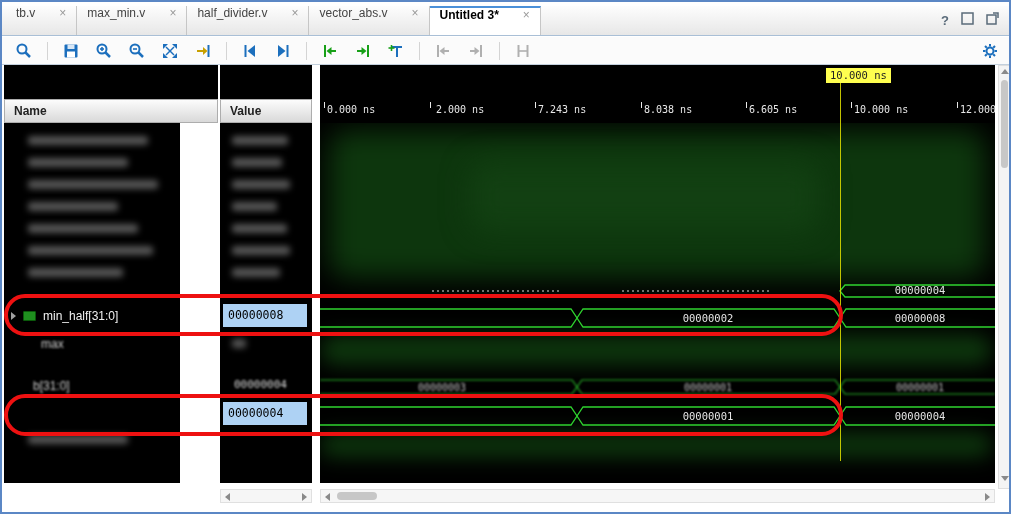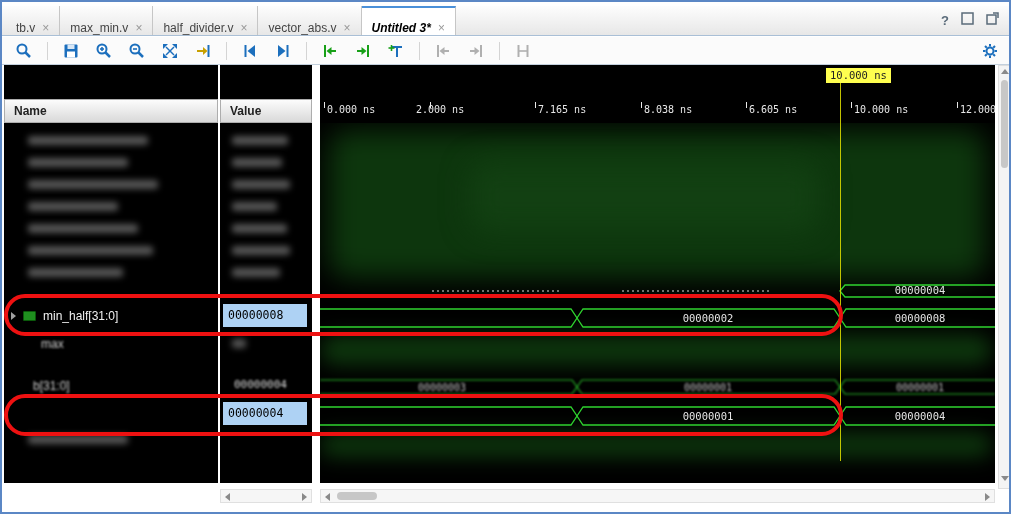--- a/index.html
+++ b/index.html
@@ -8,24 +8,24 @@
     position:relative; width:1011px; height:514px; background:#ffffff;
     border:2px solid #5b87c5; overflow:hidden;
   }
   
   .tabbar {
     position:absolute; top:4px; left:0; right:0; height:30px;
     background:linear-gradient(#fdfdfd,#e7e7e7);
     border-bottom:1px solid #a9bfd6; display:flex; align-items:stretch; padding-left:4px;
   }
   .tab {
-    display:flex; align-items:flex-end; gap:7px; padding:0 10px;
+    display:flex; align-items:flex-start; gap:24px; padding:0 10px;
     border-right:1px solid #c6c6c6; font-size:12px; color:#444; cursor:default;
   }
-  .tab.active { background:#ffffff; color:#000; font-weight:bold; border-top:2px solid #4a90d9;font-style:italic; }
+  .tab.active { background:#ffffff; color:#000; font-weight:bold; border-top:2px solid #4a90d9; }
   .tab-close { color:#999; font-size:12px; font-weight:normal; }
   .tabbar-right { position:absolute; right:10px; top:6px; display:flex; gap:12px; align-items:center; }
   .winicon { color:#5a6b7a; font-size:13px; font-weight:bold; }
   
   .toolbar {
     position:absolute; top:35px; left:0; right:0; height:28px;
     background:#fbfbfb; border-bottom:1px solid #c3d0dd;
     display:flex; align-items:center; gap:13px; padding-left:12px;
   }
   .tbtn { width:20px; height:20px; display:flex; align-items:center; justify-content:center; }
@@ -247,35 +247,35 @@
   <div class="colheader" style="left:218px; width:92px;">Value</div>
 
   <div class="wave-top">
     <div class="cursor-badge">10.000 ns</div>
     <div class="cursorline" style="left:520px; top:18px; height:16px;"></div>
   </div>
   <div class="ruler">
     <div class="tick" style="left:4px;"></div>
     <div class="ticklabel" style="left:7px;">0.000 ns</div>
     <div class="tick" style="left:110px;"></div>
-    <div class="ticklabel" style="left:96px;text-align:center;">2.000 ns</div>
+    <div class="ticklabel" style="left:116px;text-align:center;">2.000 ns</div>
     <div class="tick" style="left:215px;"></div>
-    <div class="ticklabel" style="left:218px;">7.165 ns</div>
+    <div class="ticklabel" style="left:218px;">7.243 ns</div>
     <div class="tick" style="left:321px;"></div>
     <div class="ticklabel" style="left:324px;">8.038 ns</div>
     <div class="tick" style="left:426px;"></div>
     <div class="ticklabel" style="left:429px;">6.605 ns</div>
     <div class="tick" style="left:531px;"></div>
     <div class="ticklabel" style="left:534px;">10.000 ns</div>
     <div class="tick" style="left:637px;"></div>
     <div class="ticklabel" style="left:640px;">12.000 ns</div>
     <div class="cursorline" style="left:520px; top:0; height:24px;"></div>
   </div>
 
-  <div class="panelbody" style="left:2px; width:214px;">
+  <div class="panelbody" style="left:2px; width:176px;">
     <div class="gblob" style="left:24px; top:13px;  width:120px;"></div>
     <div class="gblob" style="left:24px; top:35px;  width:100px;"></div>
     <div class="gblob" style="left:24px; top:57px;  width:130px;"></div>
     <div class="gblob" style="left:24px; top:79px;  width:90px;"></div>
     <div class="gblob" style="left:24px; top:101px; width:110px;"></div>
     <div class="gblob" style="left:24px; top:123px; width:125px;"></div>
     <div class="gblob" style="left:24px; top:145px; width:95px;"></div>
     <div class="sigrow" style="top:180px;">
       <span class="chev"></span>
       <span class="busicon"></span>

